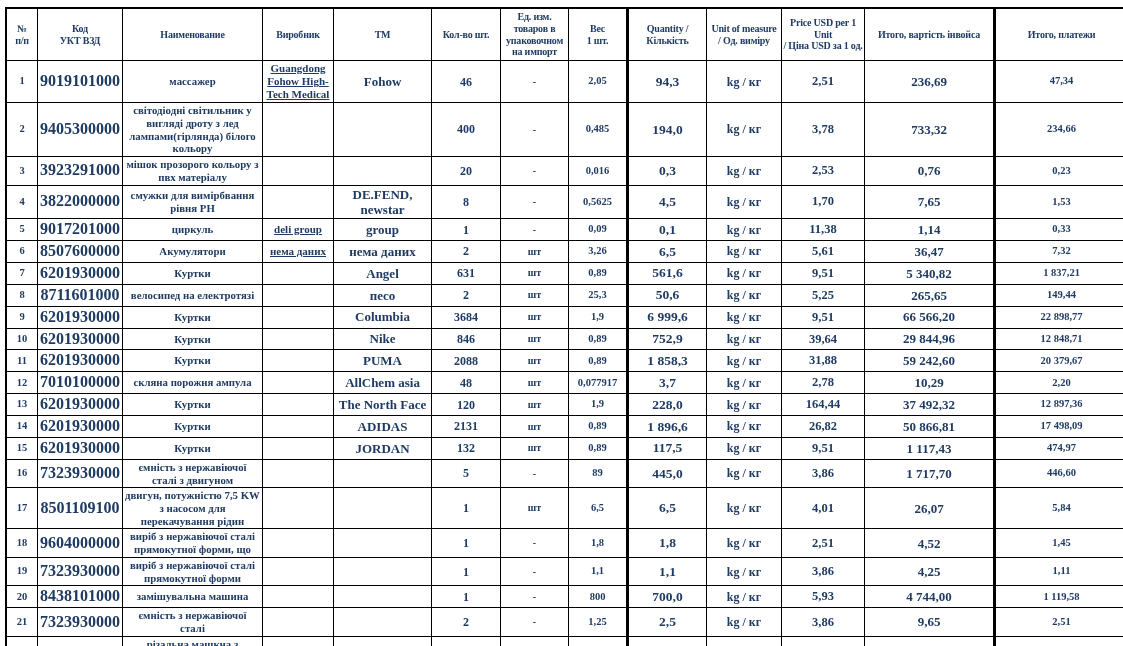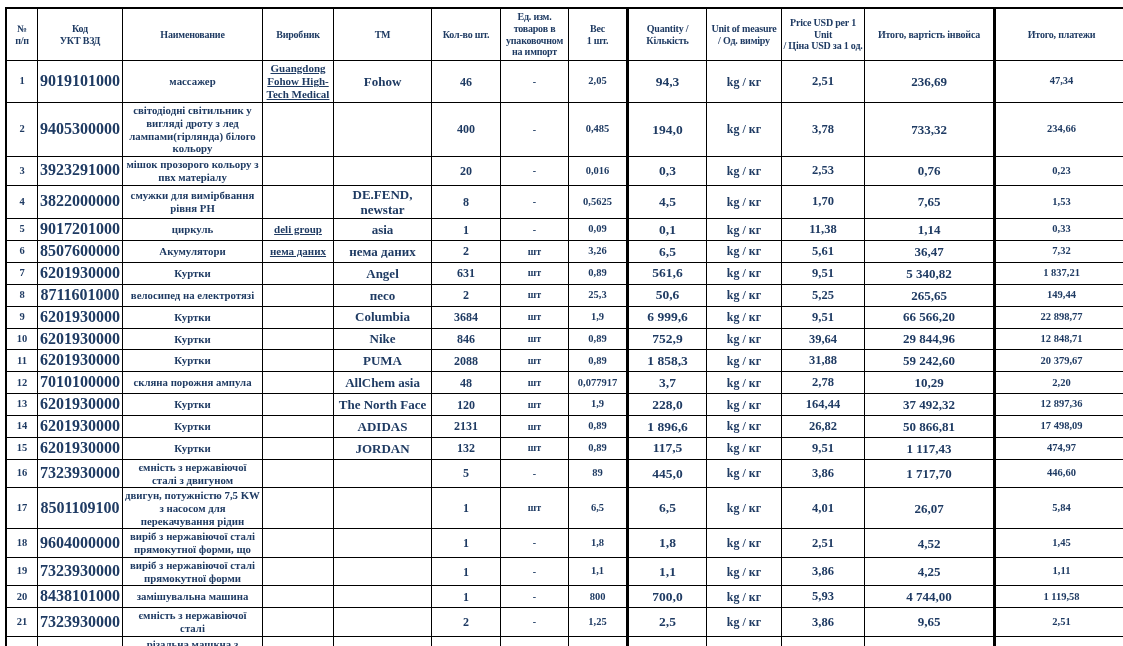--- a/index.html
+++ b/index.html
@@ -169,21 +169,21 @@
           <td class="col-unit">kg / кг</td>
           <td class="col-price">1,70</td>
           <td class="col-invoice_total">7,65</td>
           <td class="col-payments_total thickL">1,53</td>
         </tr>
         <tr class="compact">
           <td class="col-num">5</td>
           <td class="col-code">9017201000</td>
           <td class="col-name">циркуль</td>
           <td class="col-manufacturer">deli group</td>
-          <td class="col-tm">asia</td>
+          <td class="col-tm">group</td>
           <td class="col-qty_pcs">1</td>
           <td class="col-unit_pkg">-</td>
           <td class="col-weight">0,09</td>
           <td class="col-quantity thickL">0,1</td>
           <td class="col-unit">kg / кг</td>
           <td class="col-price">11,38</td>
           <td class="col-invoice_total">1,14</td>
           <td class="col-payments_total thickL">0,33</td>
         </tr>
         <tr class="compact">

